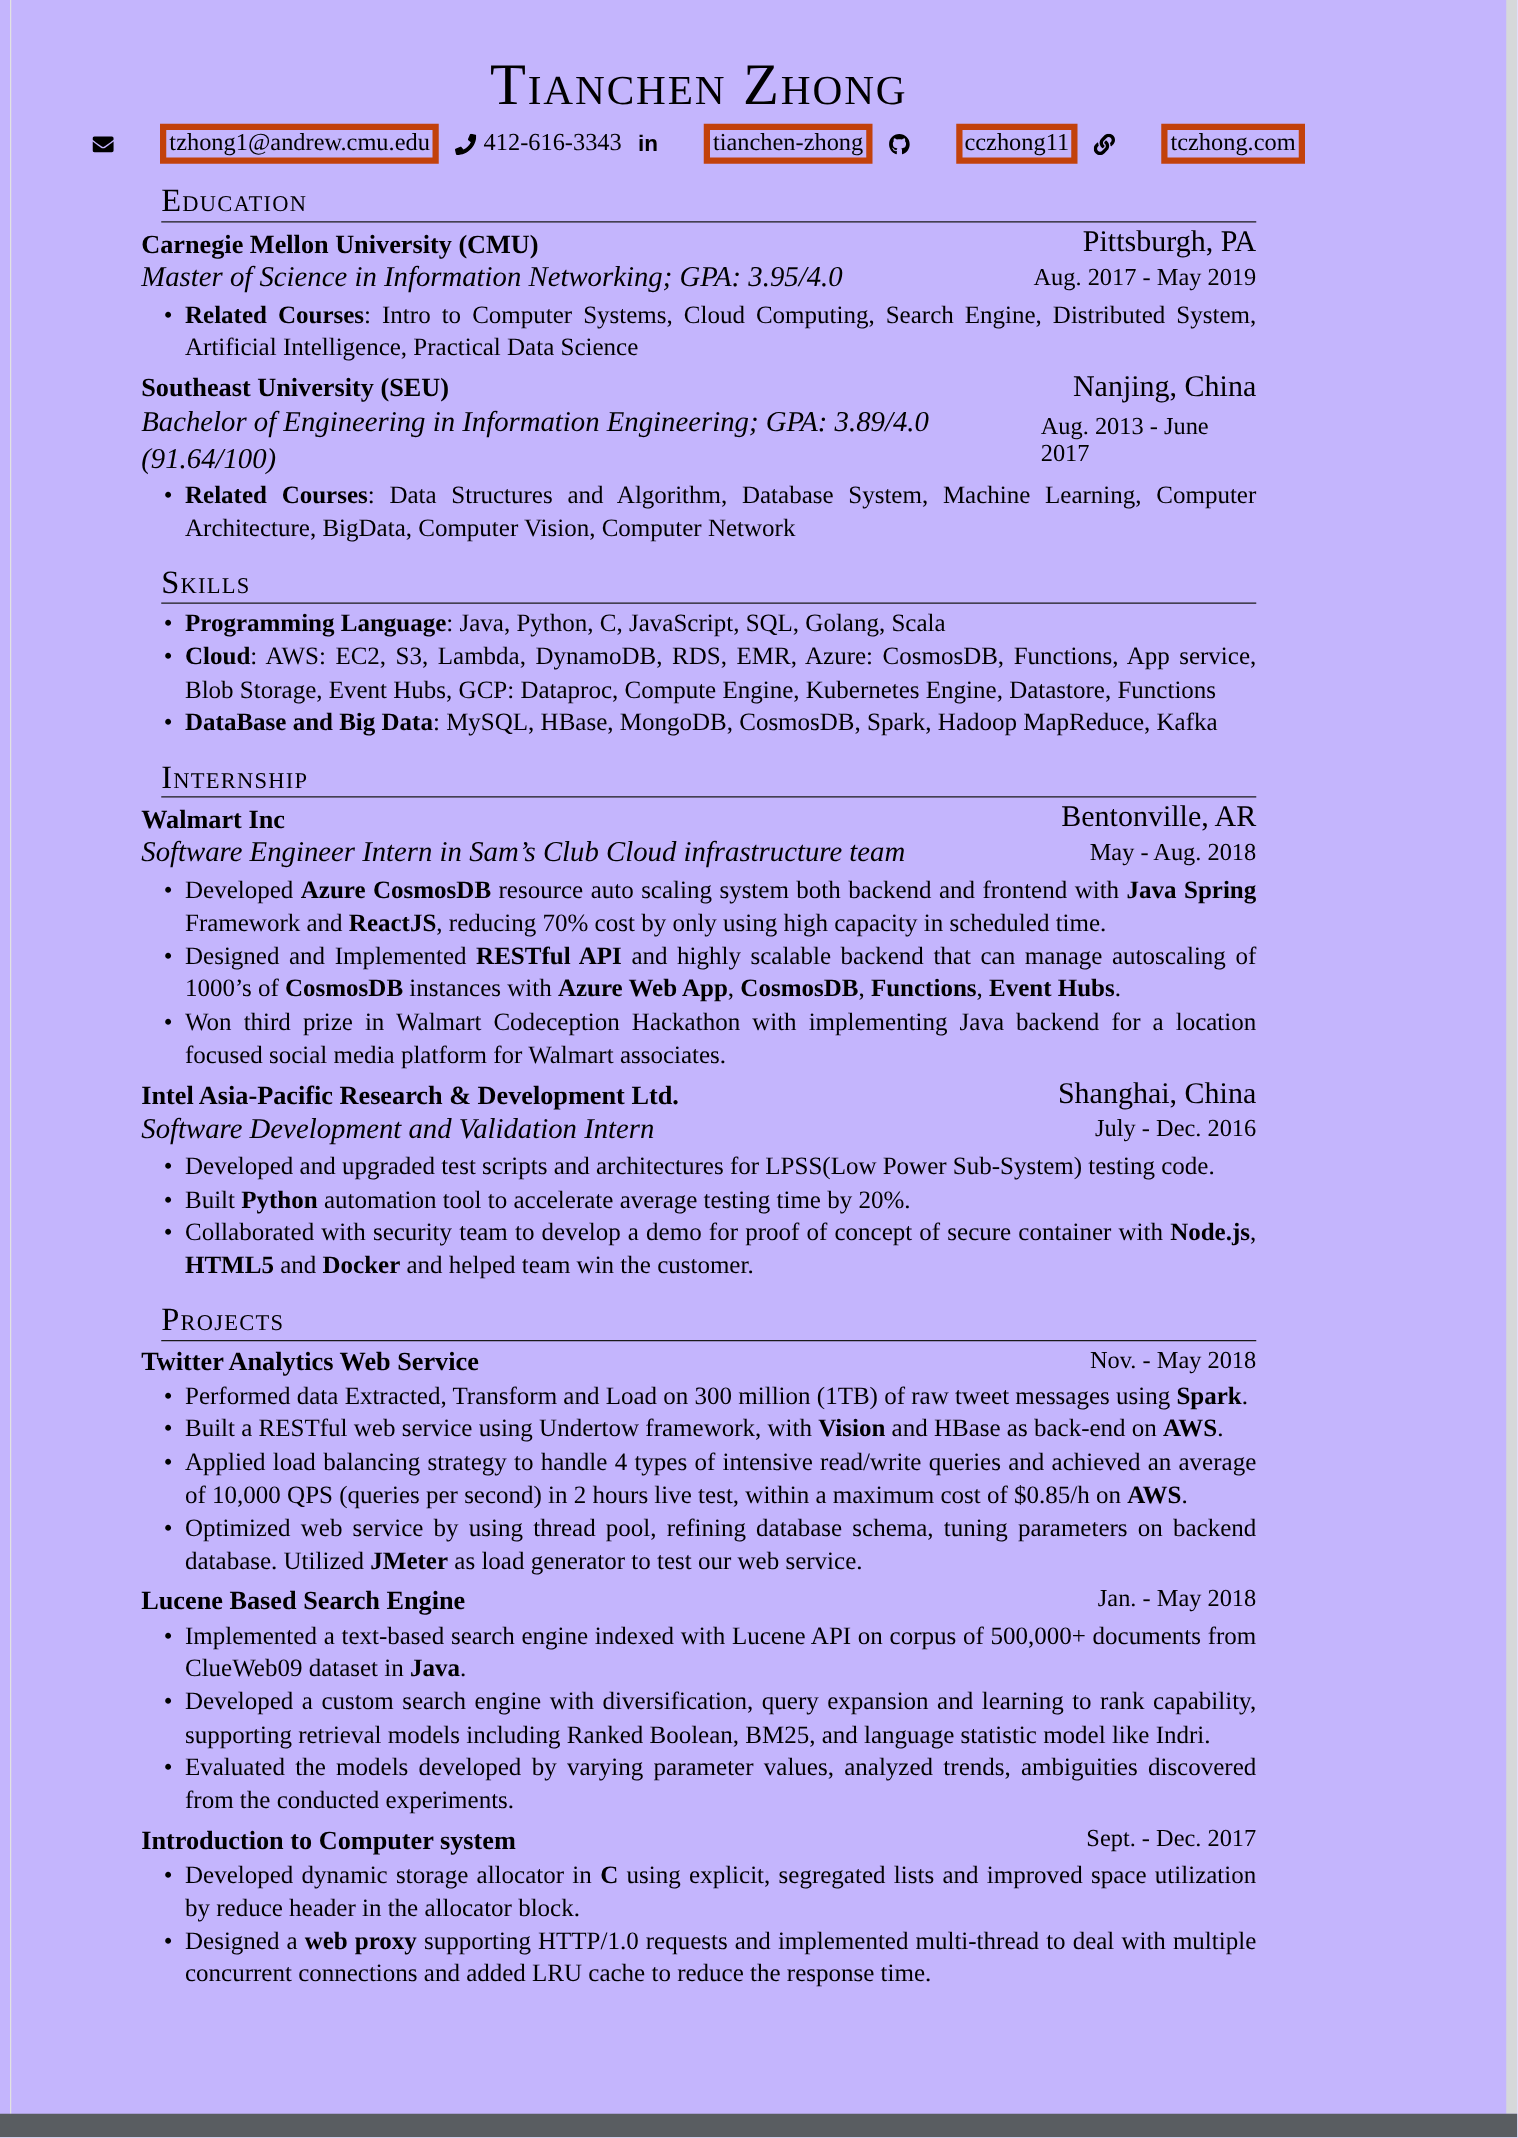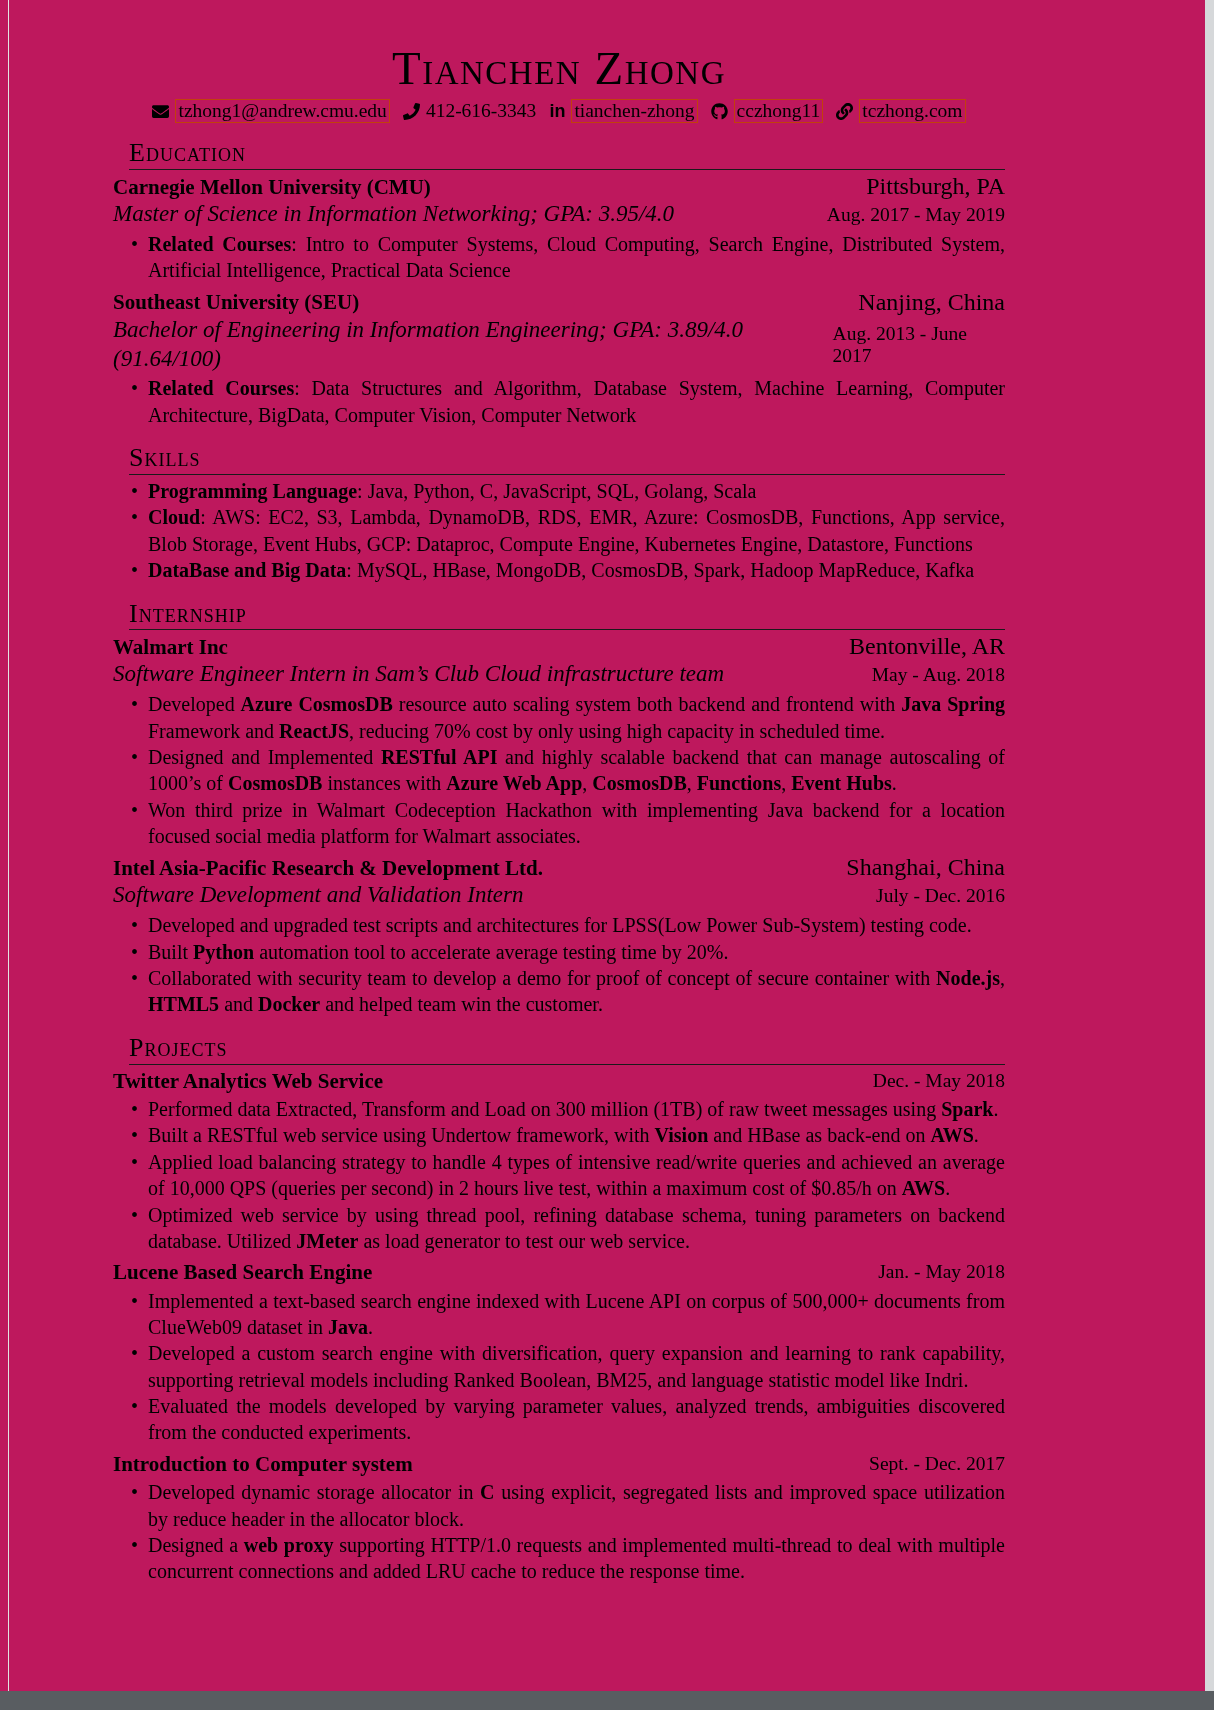--- a/index.html
+++ b/index.html
@@ -1,20 +1,20 @@
 <!DOCTYPE html>
 <html><head>
 <meta charset="utf-8">
 <style>
   html, body { margin: 0; padding: 0; background: #ffffff; }
   .page {
     position: relative;
     width: 1214px;
     height: 1710px;
-    background: #be185d;
+    background: #c4b5fd;
     overflow: hidden;
     font-family: "Liberation Serif", "DejaVu Serif", serif;
     color: #000000;
   }
   
   .edge-left   { position: absolute; left: 8px; top: 0; bottom: 19px; width: 1px; background: #e2e2e2; }
   .edge-right  { position: absolute; right: 0; top: 0; bottom: 19px; width: 9px;  background: #d6d8da; }
   .bottom-bar  { position: absolute; left: 0; right: 0; bottom: 0; height: 19px; background: #595d61; }
 
   .content { position: absolute; left: 113px; top: 44px; width: 892px; }
@@ -34,22 +34,23 @@
     gap: 13px; font-size: 19.5px; margin-bottom: 6px;
   }
   .contact { display: inline-flex; align-items: center; gap: 6px; white-space: nowrap; }
   .icon { width: 17px; height: 17px; fill: #000; display: inline-block; }
   .in-icon {
     font-family: "Liberation Sans", sans-serif;
     font-weight: 700; font-size: 18px; line-height: 1;
   }
   a.linkbox {
     color: #000; text-decoration: none;
-    border: 1px solid #c2410c;
+    border: 5px solid #c2410c;
     padding: 0 2px;
+    margin-left: 31px;
   }
 
   
   h2.section-heading {
     margin: 15px 0 3px 16px;
     font-weight: 400;
     font-variant: small-caps;
     font-size: 26px;
     line-height: 1.15;
     letter-spacing: 1px;
@@ -196,21 +197,21 @@
         </ul>
       </article>
     </section>
 
     <section>
       <h2 class="section-heading">Projects</h2>
 
       <article class="entry">
         <div class="row">
           <span class="title">Twitter Analytics Web Service</span>
-          <span class="dates">Dec. - May 2018</span>
+          <span class="dates">Nov. - May 2018</span>
         </div>
         <ul class="bullets">
           <li><span>Performed data Extracted, Transform and Load on 300 million (1TB) of raw tweet messages using </span><b>Spark</b><span>.</span></li>
           <li><span>Built a RESTful web service using Undertow framework, with </span><b>Vision</b><span> and HBase as back-end on </span><b>AWS</b><span>.</span></li>
           <li><span>Applied load balancing strategy to handle 4 types of intensive read/write queries and achieved an average of 10,000 QPS (queries per second) in 2 hours live test, within a maximum cost of $0.85/h on </span><b>AWS</b><span>.</span></li>
           <li><span>Optimized web service by using thread pool, refining database schema, tuning parameters on backend database. Utilized </span><b>JMeter</b><span> as load generator to test our web service.</span></li>
         </ul>
       </article>
 
       <article class="entry">

